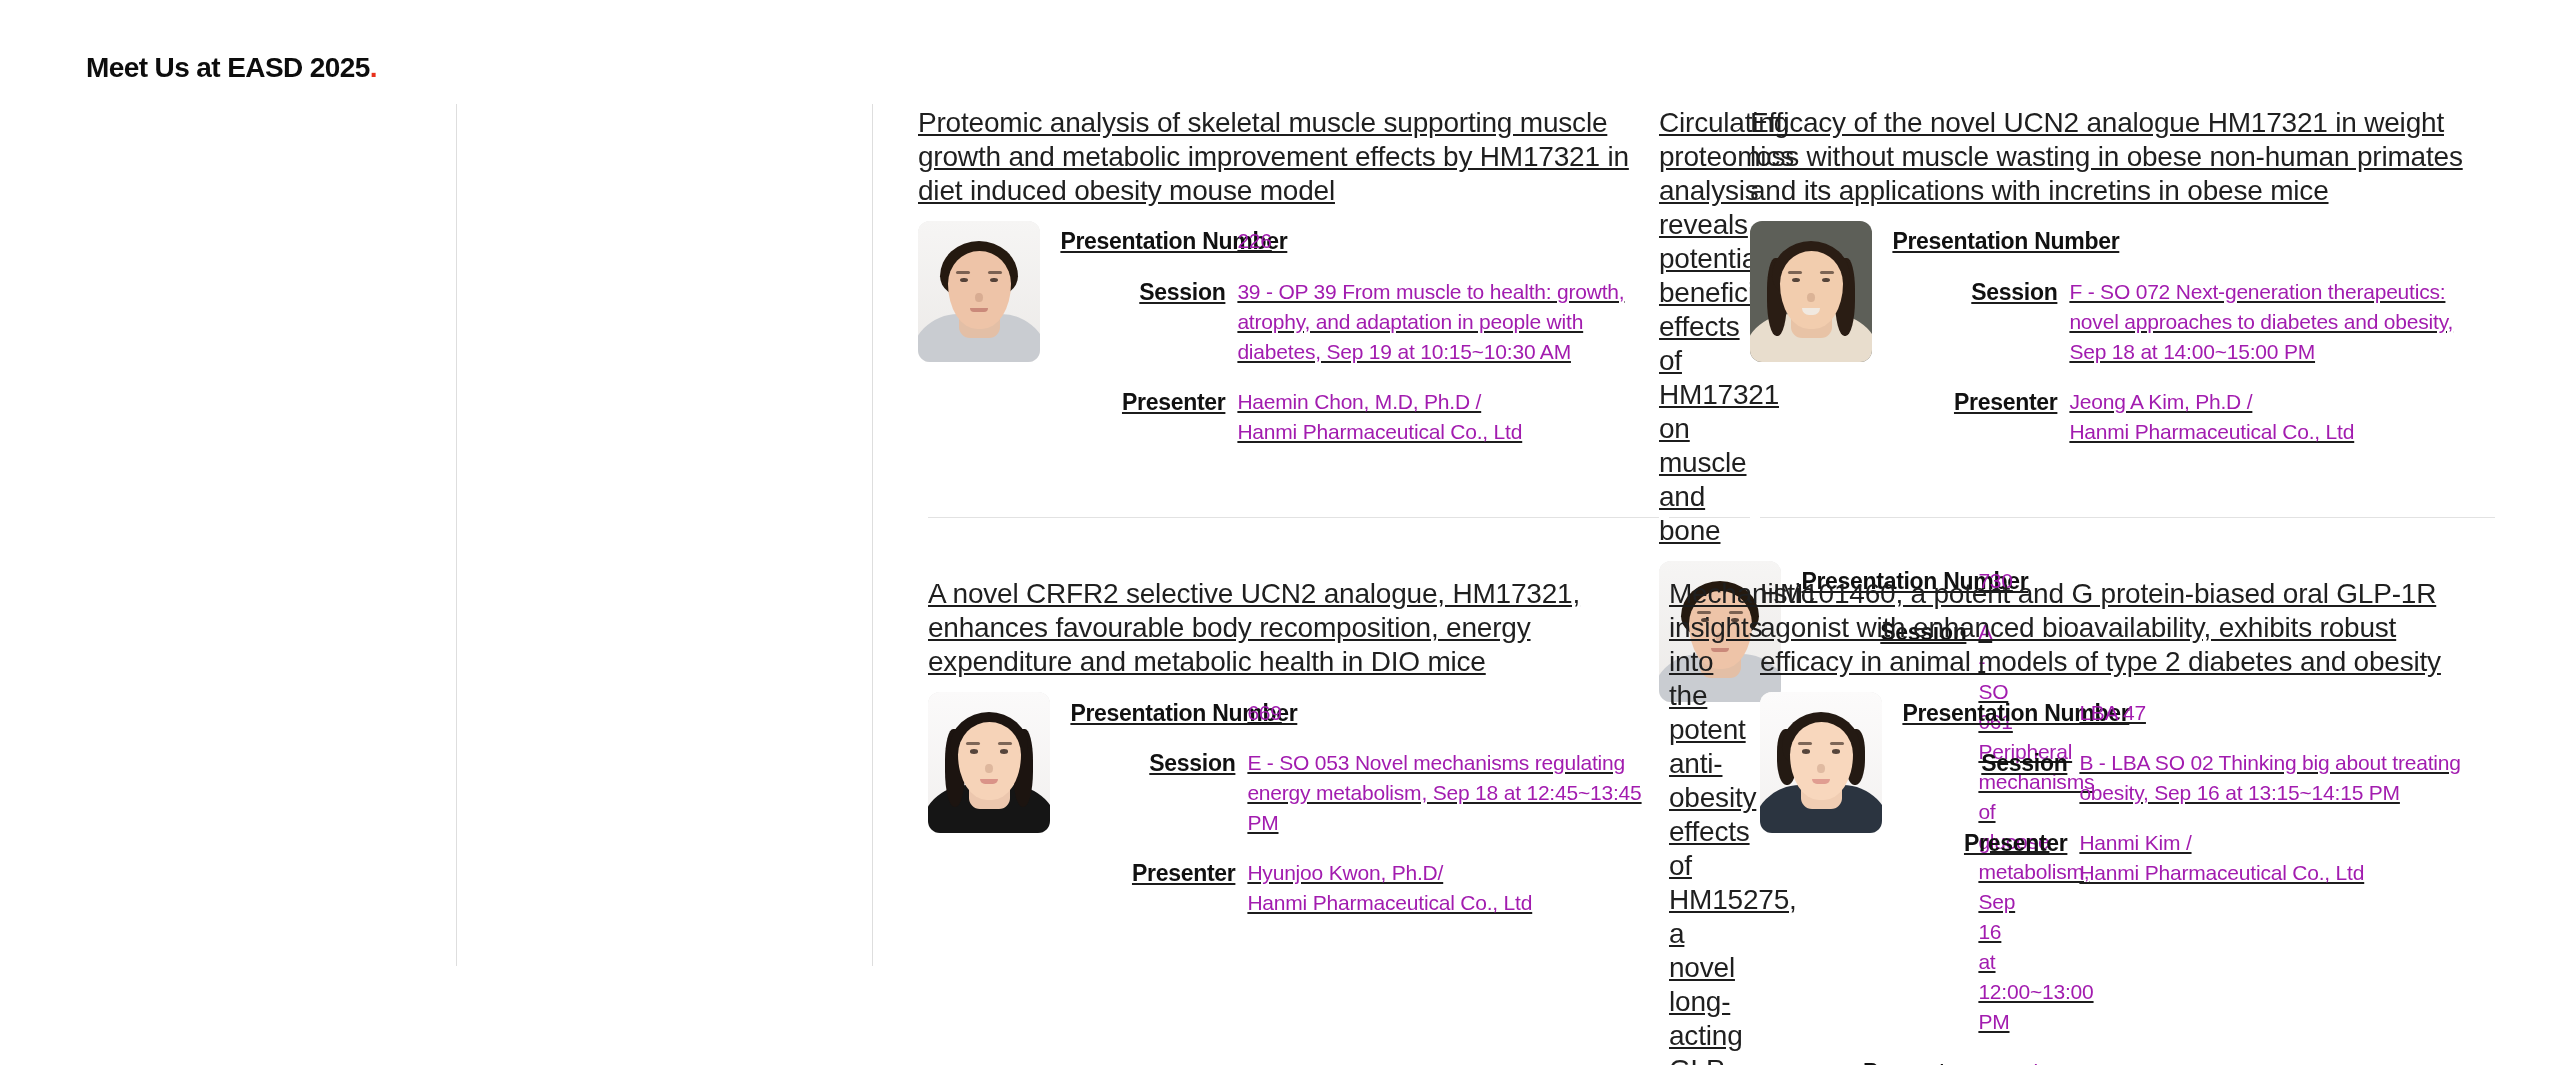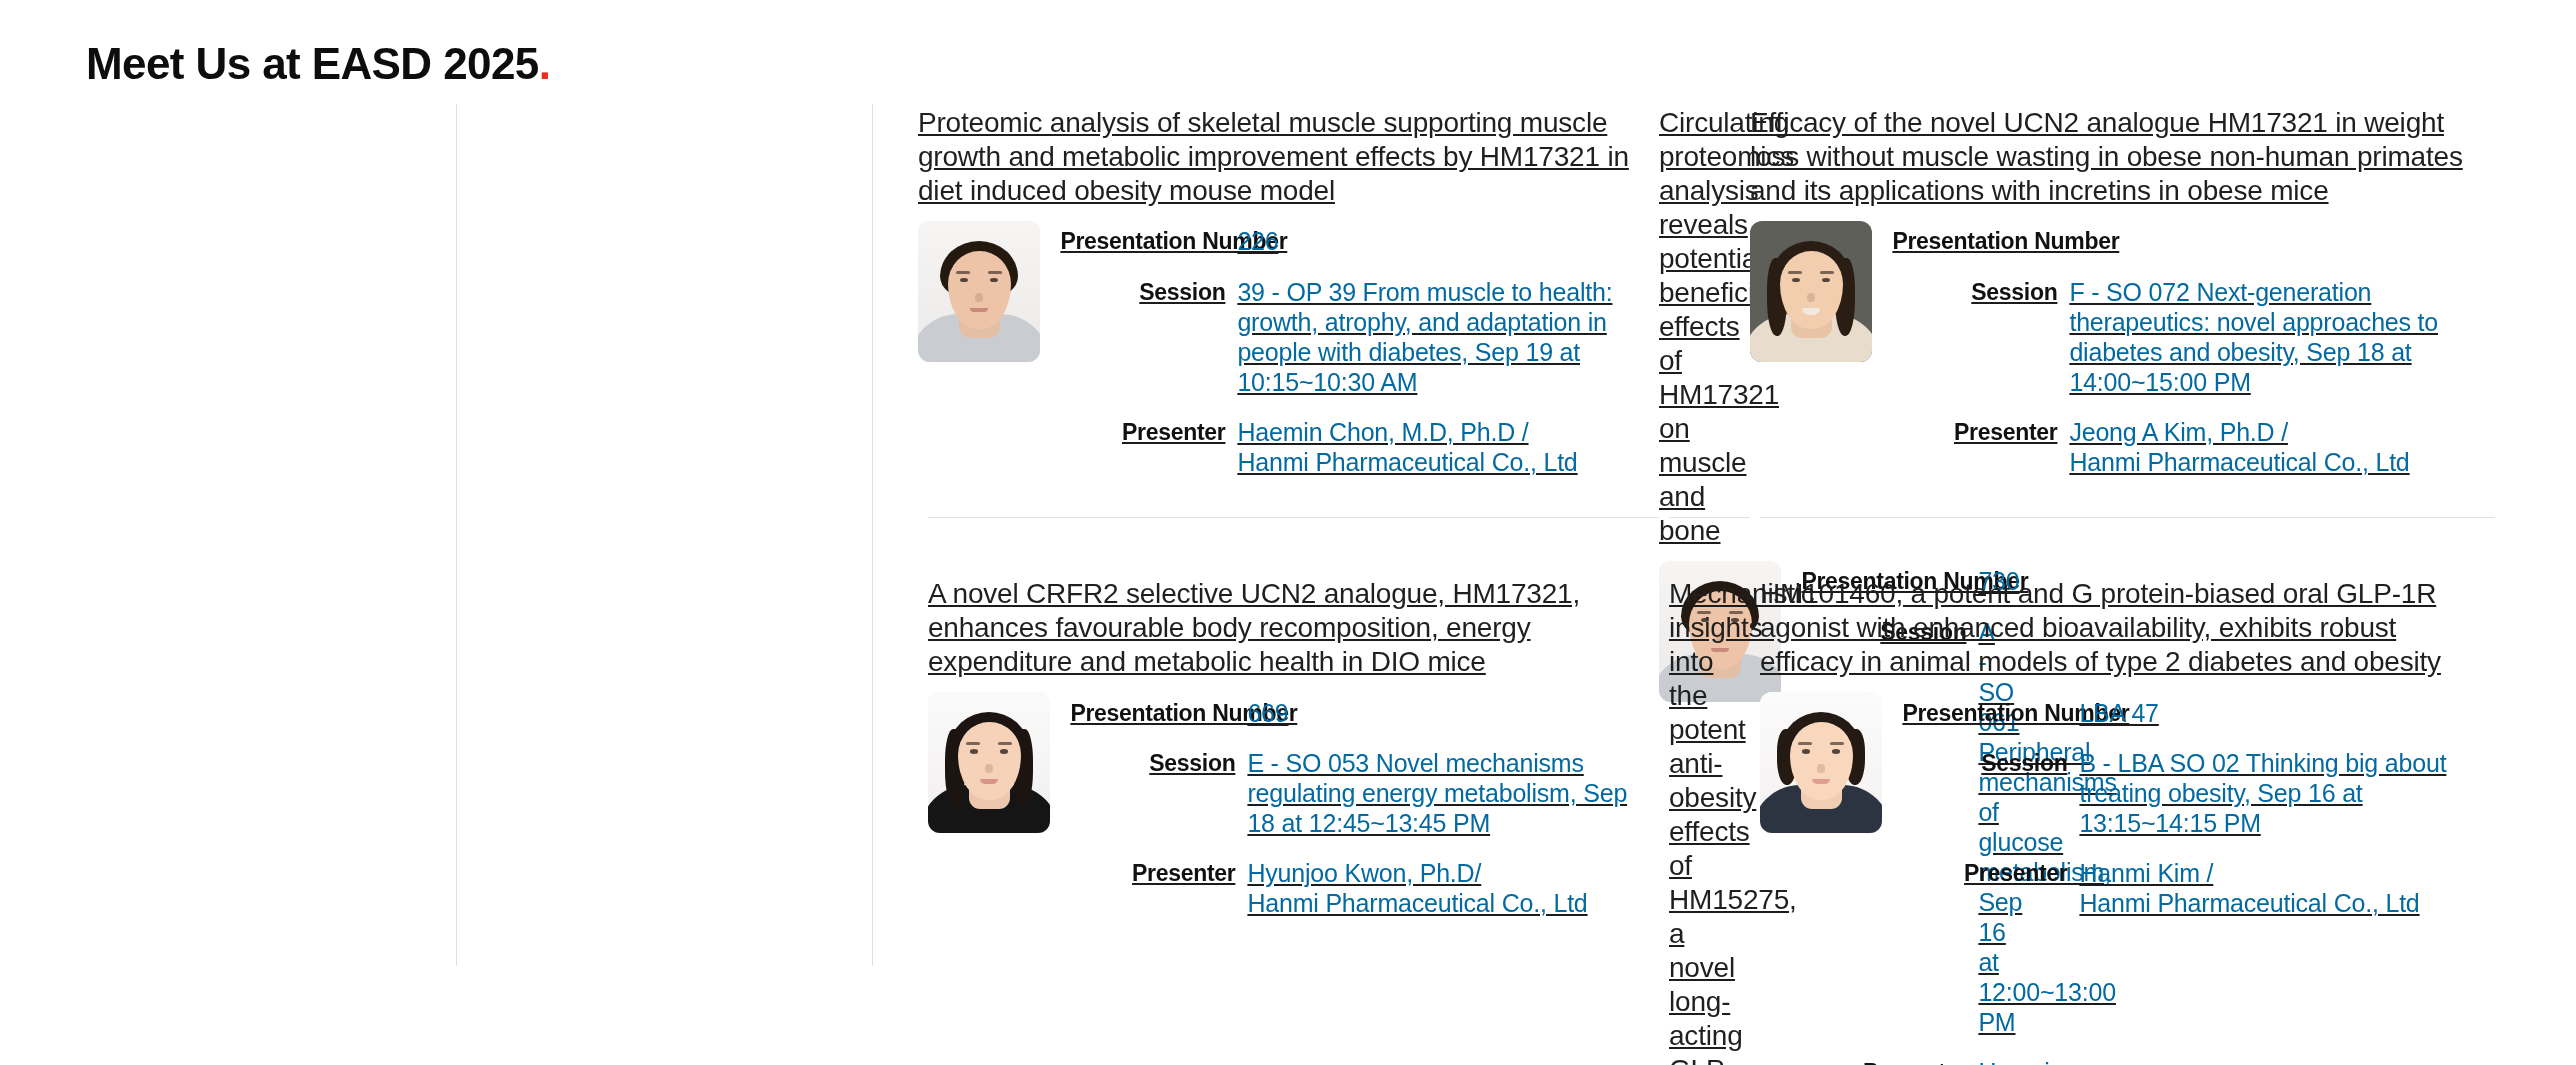--- a/index.html
+++ b/index.html
@@ -21,22 +21,22 @@
     position: relative;
     width: 2576px;
     height: 1066px;
     padding: 0;
   }
 
   
   .page-heading {
     position: absolute;
     left: 86px;
-    top: 10px;
-    font-size: 44px;
+    top: 24px;
+    font-size: 28px;
     line-height: 50px;
     font-weight: bold;
     letter-spacing: -0.6px;
     color: #0d0d0d;
     white-space: nowrap;
   }
   .page-heading .dot {
     color: #e8311c;
   }
 
@@ -216,24 +216,24 @@
     font-weight: bold;
     font-size: 23px;
     line-height: 30px;
     color: #111111;
     letter-spacing: -0.3px;
     white-space: nowrap;
   }
   .field-value {
     flex: 1 1 auto;
     min-width: 0;
-    font-size: 25px;
+    font-size: 21px;
     line-height: 30px;
     font-weight: 400;
-    color: #0369a1;
+    color: #a21caf;
     letter-spacing: -0.2px;
     padding-left: 12px;
   }
   .field-value .line2 { display: block; }
 </style>
 </head>
 <body>
 
 <div class="page">
 

